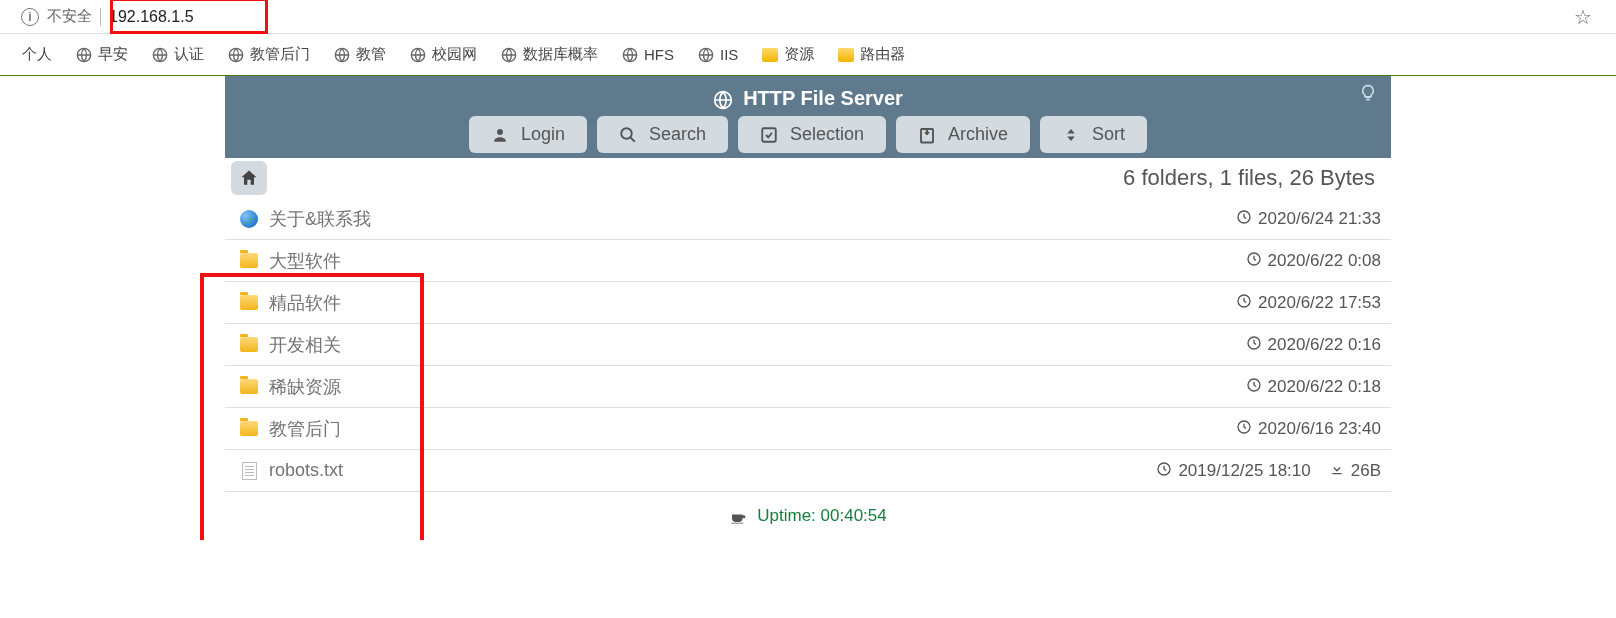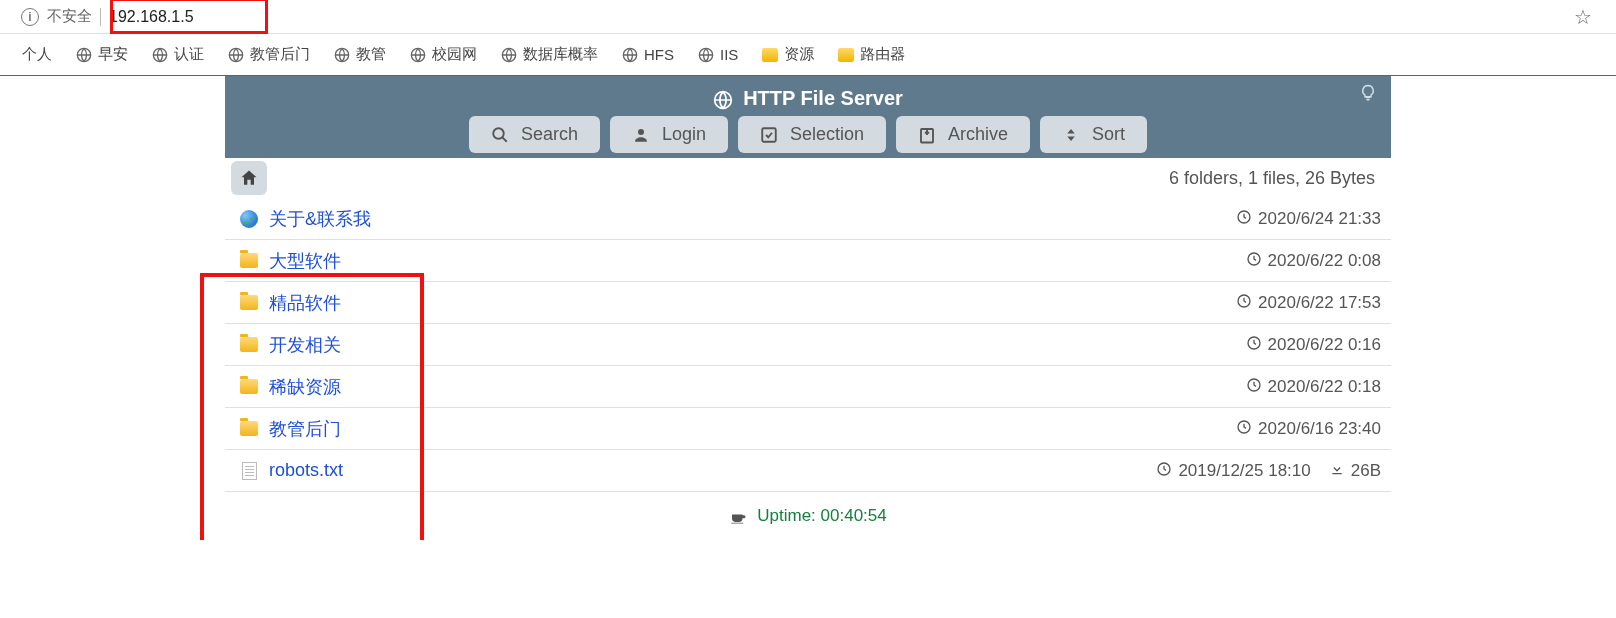--- a/index.html
+++ b/index.html
@@ -111,35 +111,35 @@
     height:40px;
   }
   .breadcrumb-home {
     width:36px;height:34px;
     background:#d3dbe1;
     border-radius:6px;
     display:flex;align-items:center;justify-content:center;
     color:#444; cursor:pointer;
   }
   .stats {
-    margin-left:auto; color:#555; font-size:18px;
+    margin-left:auto; color:#555; font-size:22px;
     padding-right:10px;
   }
 
   .file-list {}
   .file-row {
     display:flex; align-items:center;
     height:42px;
     border-bottom:1px solid #e0e0e0;
     font-size:18px;
     padding:0 10px;
     cursor:pointer;
   }
   .file-row .icon-cell { width:28px; display:flex; justify-content:center;}
-  .file-row .name { color:#1d4ed8; font-weight:500; margin-left:6px;}
+  .file-row .name { color:#737373; font-weight:500; margin-left:6px;}
   .file-row .meta {
     margin-left:auto; display:flex; align-items:center; gap:18px;
     color:#555; font-size:17px;
   }
   .meta-item { display:flex; align-items:flex-start; gap:6px;}
   .meta-item svg { width:16px;height:16px;}
   .folder-icon {
     width:18px;height:15px;border-radius:2px;
     background:linear-gradient(#ffd97a,#f2b51b);
     position:relative;
@@ -291,32 +291,32 @@
         </svg>
       <span>HTTP File Server</span>
     </div>
     <span class="hfs-bulb">
       <svg width="18" height="18" viewBox="0 0 24 24" fill="none" stroke="currentColor" stroke-width="2">
           <path d="M9 18h6M10 21h4M12 2a7 7 0 00-4 12.7V17h8v-2.3A7 7 0 0012 2z"></path>
         </svg>
     </span>
     <div class="hfs-btn-row">
       <div class="hfs-btn">
+        <svg viewBox="0 0 24 24" fill="#555">
+            <circle cx="12" cy="8" r="4"></circle>
+            <path d="M4 21c0-4 4-6 8-6s8 2 8 6z"></path>
+          </svg>
+        <span>Login</span>
+      </div>
+      <div class="hfs-btn">
         <svg viewBox="0 0 24 24" fill="none" stroke="#555" stroke-width="2.5">
             <circle cx="10" cy="10" r="7"></circle>
             <path d="M21 21l-5.5-5.5"></path>
           </svg>
         <span>Search</span>
-      </div>
-      <div class="hfs-btn">
-        <svg viewBox="0 0 24 24" fill="#555">
-            <circle cx="12" cy="8" r="4"></circle>
-            <path d="M4 21c0-4 4-6 8-6s8 2 8 6z"></path>
-          </svg>
-        <span>Login</span>
       </div>
       <div class="hfs-btn">
         <svg viewBox="0 0 24 24" fill="none" stroke="#555" stroke-width="2.5">
             <rect x="3" y="3" width="18" height="18" rx="2"></rect>
             <path d="M8 12l3 3 5-6"></path>
           </svg>
         <span>Selection</span>
       </div>
       <div class="hfs-btn">
         <svg viewBox="0 0 24 24" fill="none" stroke="#555" stroke-width="2.5">

